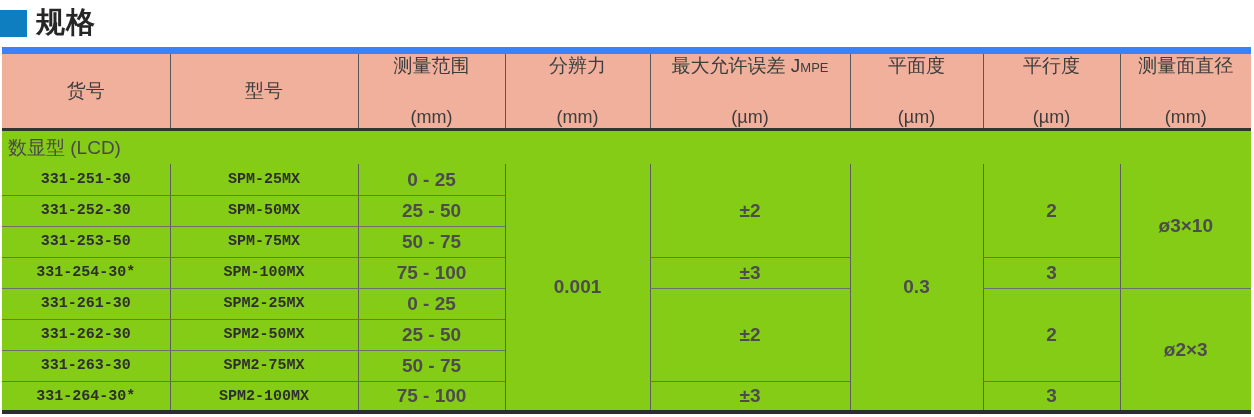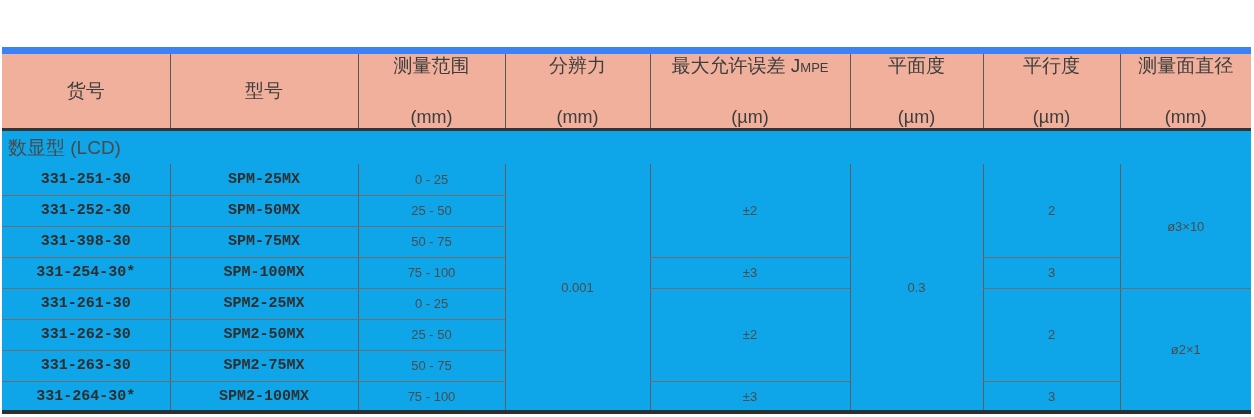--- a/index.html
+++ b/index.html
@@ -17,35 +17,39 @@
              border-collapse:collapse;table-layout:fixed;
              border-top:7px solid #3b82f6;border-bottom:4px solid #2e2e2e;}
   .spec th{background:#f0b09b;color:#3d3d3d;font-weight:normal;
            vertical-align:middle;text-align:center;
            border-bottom:3px solid #343434;border-left:1px solid #585858;
            height:70px;padding:0;line-height:1.25;}
   .spec th:first-child{border-left:none;}
   .h1{font-size:19px;}
   .h2{font-size:18px;margin-top:28px;}
   .mpe-sub{font-size:13px;letter-spacing:0;}
-  .spec td{background:#0ea5e9;vertical-align:middle;text-align:center;
+  .spec td{background:#84cc16;vertical-align:middle;text-align:center;
            border-bottom:1px solid #6e6e6e;border-left:1px solid #5f5f5f;
            padding:0;}
   .spec td:first-child{border-left:none;}
   .spec tr.section-row td{border-left:none;border-bottom:none;text-align:left;
            padding-left:6px;font-size:19px;color:#4a4a4a;height:33px;}
   .spec tr.data-row{height:31px;}
   td.part,td.model{font-weight:bold;color:#2e2e2e;font-size:15px;font-family:Liberation Mono, monospace;}
-  td.num{color:#4c4c4c;font-size:13px;font-weight:normal;}
+  td.num{color:#4c4c4c;font-size:19px;font-weight:bold;}
 </style>
 </head>
 <body>
 
 <div class="page">
 
+  <div class="title-bar">
+    <span class="title-square"></span>
+    <span class="title-text">规格</span>
+  </div>
 
   <table class="spec">
     <colgroup>
       <col style="width:168px">
         <col style="width:188px">
         <col style="width:147px">
       <col style="width:145px">
         <col style="width:200px">
         <col style="width:133px">
       <col style="width:137px">
@@ -101,40 +105,40 @@
         <td class="num" rowspan="4">ø3×10</td>
       </tr>
 
       <tr class="data-row">
         <td class="part">331-252-30</td>
         <td class="model">SPM-50MX</td>
         <td class="num">25 - 50</td>
       </tr>
 
       <tr class="data-row">
-        <td class="part">331-398-30</td>
+        <td class="part">331-253-50</td>
         <td class="model">SPM-75MX</td>
         <td class="num">50 - 75</td>
       </tr>
 
       <tr class="data-row">
         <td class="part">331-254-30*</td>
         <td class="model">SPM-100MX</td>
         <td class="num">75 - 100</td>
         <td class="num">±3</td>
         <td class="num">3</td>
       </tr>
 
       <tr class="data-row">
         <td class="part">331-261-30</td>
         <td class="model">SPM2-25MX</td>
         <td class="num">0 - 25</td>
         <td class="num" rowspan="3">±2</td>
         <td class="num" rowspan="3">2</td>
-        <td class="num" rowspan="4">ø2×1</td>
+        <td class="num" rowspan="4">ø2×3</td>
       </tr>
 
       <tr class="data-row">
         <td class="part">331-262-30</td>
         <td class="model">SPM2-50MX</td>
         <td class="num">25 - 50</td>
       </tr>
 
       <tr class="data-row">
         <td class="part">331-263-30</td>

